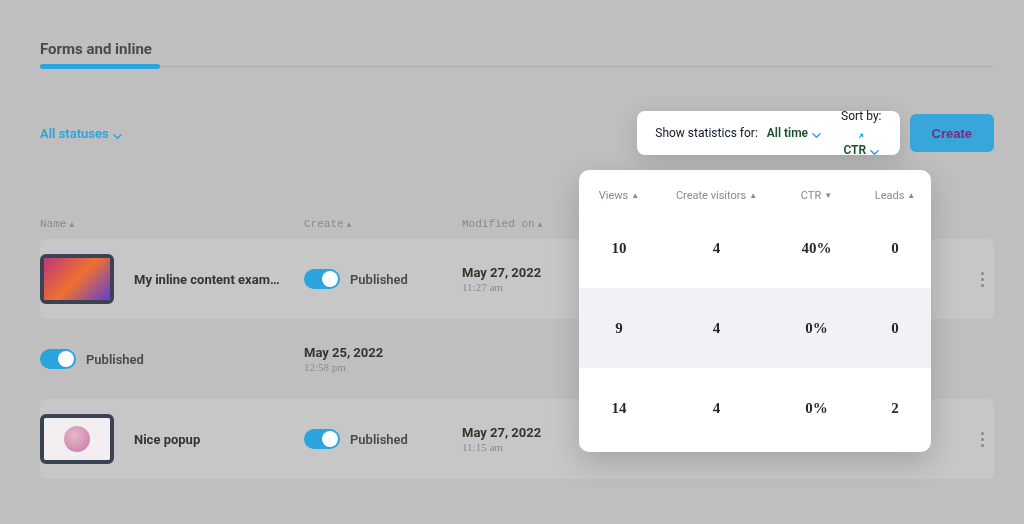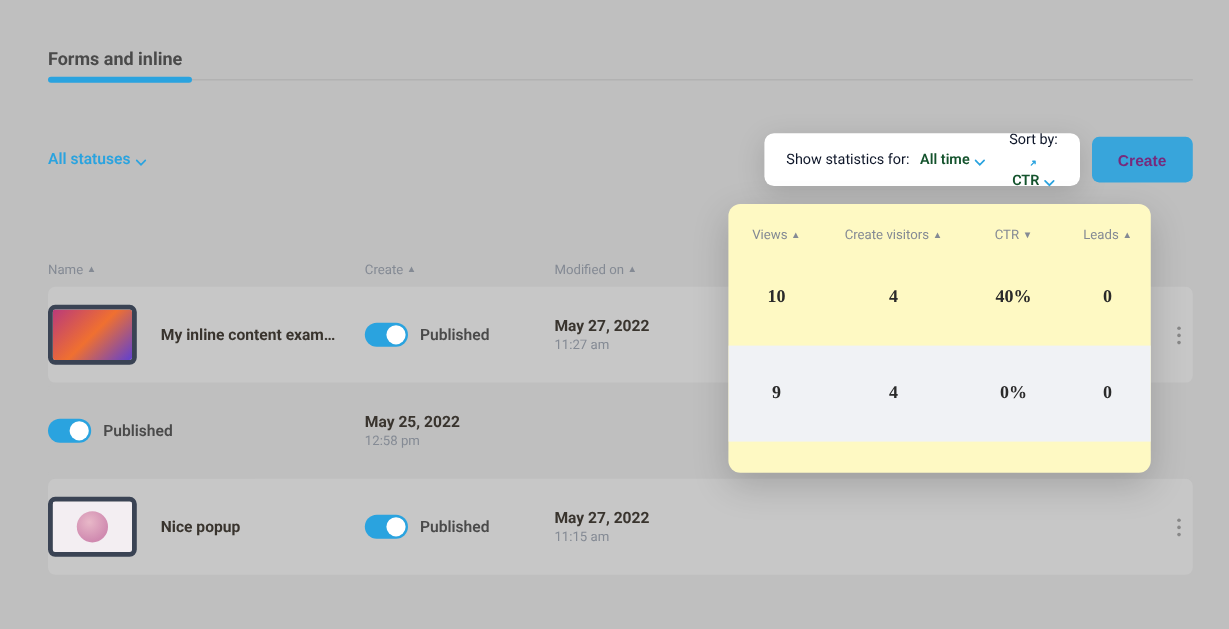--- a/index.html
+++ b/index.html
@@ -112,20 +112,21 @@
     align-items: center;
   }
   .head-row {
     font-size: 11px;
     color: #848a94;
     height: 30px;
   }
   .head-cell {
     display:flex; align-items:center; gap:3px;
     cursor: pointer;
+    font-family: Liberation Mono, monospace;
   }
   .sort-caret { font-size: 8px; }
 
   .data-row {
     height: 80px;
     border-radius: 6px;
   }
   .data-row.r0 { background: #c7c7c7; }
   .data-row.r1 { background: #bfbfbf; }
   .data-row.r2 { background: #c7c7c7; }
@@ -185,33 +186,33 @@
     right: 2px; top: 2px;
     width: 16px; height: 16px;
     background: #fff;
     border-radius: 50%;
   }
   .status-text { font-weight: 600; font-size: 13px; color: #4a4a4a; }
   .mod-date {
     font-size: 13px; font-weight: 700; color: #39342e;
   }
   .mod-time {
-    font-size: 11px; color: #848a94; margin-top: 1px;
+    font-size: 11px; color: #848a94; margin-top: 1px; font-family: Liberation Serif, serif;
   }
   .dots { width:18px; display:flex; flex-direction:column; align-items:center; gap:3px; cursor:pointer;}
   .dots span { width:3px; height:3px; background:#888; border-radius:50%; }
 
   
   .stats-panel {
     position: absolute;
-    left: 607px;
+    left: 579px;
     top: 170px;
     width: 352px;
-    height: 224px;
-    background: #fef9c3;
+    height: 282px;
+    background: #ffffff;
     border-radius: 10px;
     box-shadow: 0 10px 30px rgba(0,0,0,0.18);
     overflow: hidden;
   }
   .stats-panel .sp-head {
     height: 38px;
     display: grid;
     grid-template-columns: 80px 115px 85px 72px;
     align-items: center;
     font-size: 11px;

